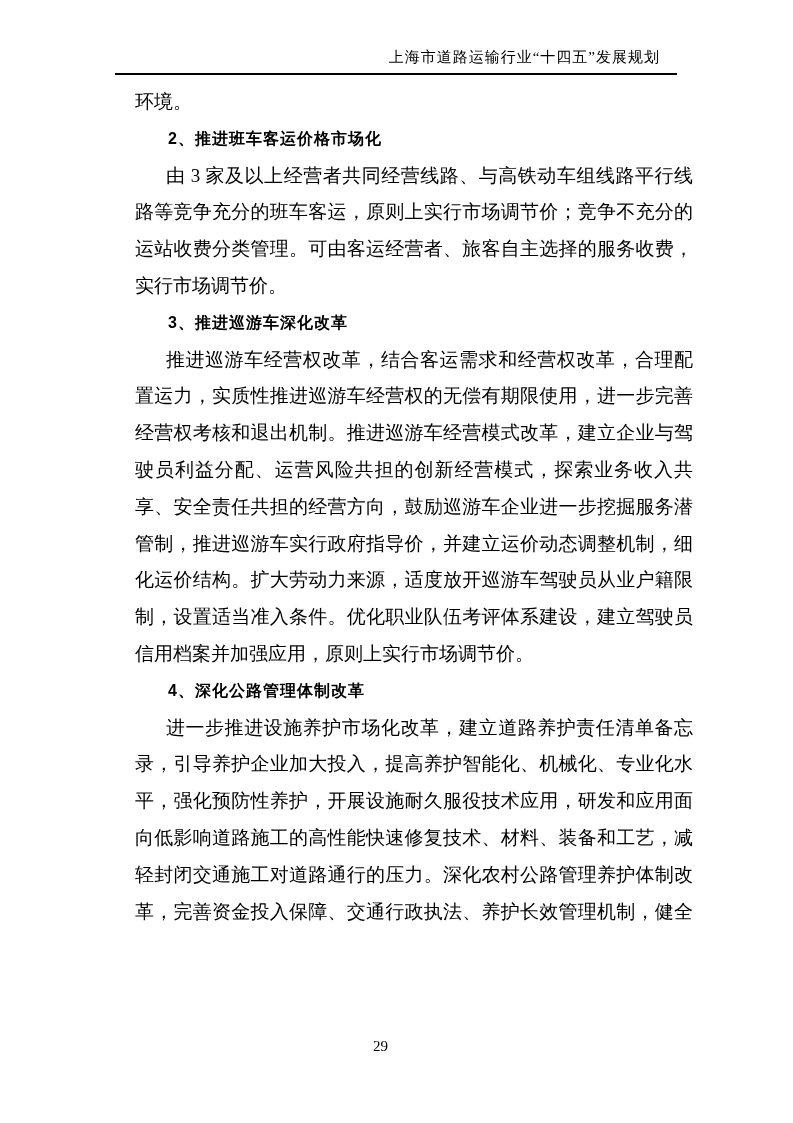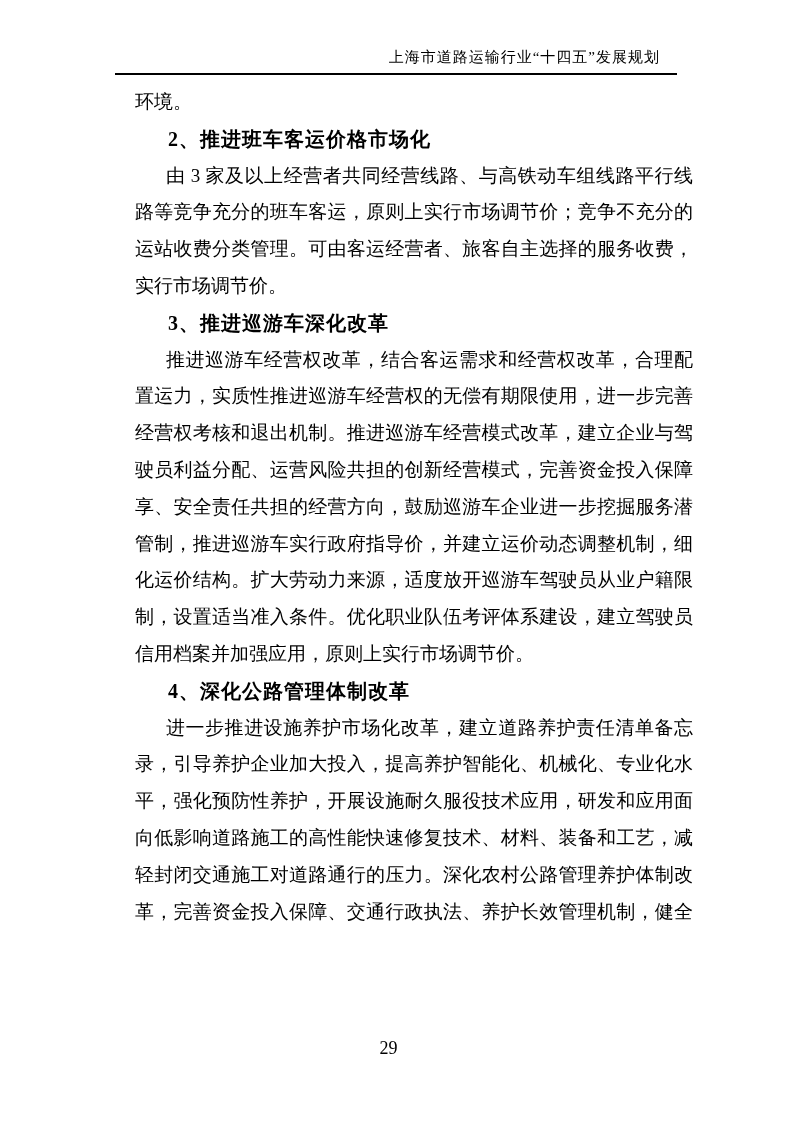--- a/index.html
+++ b/index.html
@@ -48,33 +48,33 @@
     text-align: left;
   }
   .st {
     white-space: normal;
     text-align: justify;
     text-align-last: justify;
     text-justify: inter-character;
   }
   .ind { padding-left: 31px; }
   .heading {
-    font-family: Liberation Serif, serif;
+    font-family: Liberation Sans, sans-serif;
     font-weight: bold;
-    font-size: 20px;
+    font-size: 16px;
     padding-left: 33px;
     letter-spacing: 1px;
   }
   .footer-pagenum {
     position: absolute;
     top: 1038px;
-    left: 16px;
+    left: 8px;
     width: 745px;
     text-align: center;
-    font-size: 18px;
+    font-size: 15px;
   }
 </style>
 </head>
 <body>
 
 <div class="page">
 
   <div class="header-title">上海市道路运输行业“十四五”发展规划</div>
   <div class="header-rule"></div>
 
@@ -85,21 +85,21 @@
     <div class="ln heading">2、推进班车客运价格市场化</div>
     <div class="ln st ind">由 3 家及以上经营者共同经营线路、与高铁动车组线路平行线</div>
     <div class="ln st">路等竞争充分的班车客运，原则上实行市场调节价；竞争不充分的</div>
     <div class="ln st">运站收费分类管理。可由客运经营者、旅客自主选择的服务收费，</div>
     <div class="ln">实行市场调节价。</div>
 
     <div class="ln heading">3、推进巡游车深化改革</div>
     <div class="ln st ind">推进巡游车经营权改革，结合客运需求和经营权改革，合理配</div>
     <div class="ln st">置运力，实质性推进巡游车经营权的无偿有期限使用，进一步完善</div>
     <div class="ln st">经营权考核和退出机制。推进巡游车经营模式改革，建立企业与驾</div>
-    <div class="ln st">驶员利益分配、运营风险共担的创新经营模式，完善资金投入保障</div>
+    <div class="ln st">驶员利益分配、运营风险共担的创新经营模式，探索业务收入共</div>
     <div class="ln st">享、安全责任共担的经营方向，鼓励巡游车企业进一步挖掘服务潜</div>
     <div class="ln st">管制，推进巡游车实行政府指导价，并建立运价动态调整机制，细</div>
     <div class="ln st">化运价结构。扩大劳动力来源，适度放开巡游车驾驶员从业户籍限</div>
     <div class="ln st">制，设置适当准入条件。优化职业队伍考评体系建设，建立驾驶员</div>
     <div class="ln">信用档案并加强应用，原则上实行市场调节价。</div>
 
     <div class="ln heading">4、深化公路管理体制改革</div>
     <div class="ln st ind">进一步推进设施养护市场化改革，建立道路养护责任清单备忘</div>
     <div class="ln st">录，引导养护企业加大投入，提高养护智能化、机械化、专业化水</div>
     <div class="ln st">平，强化预防性养护，开展设施耐久服役技术应用，研发和应用面</div>

